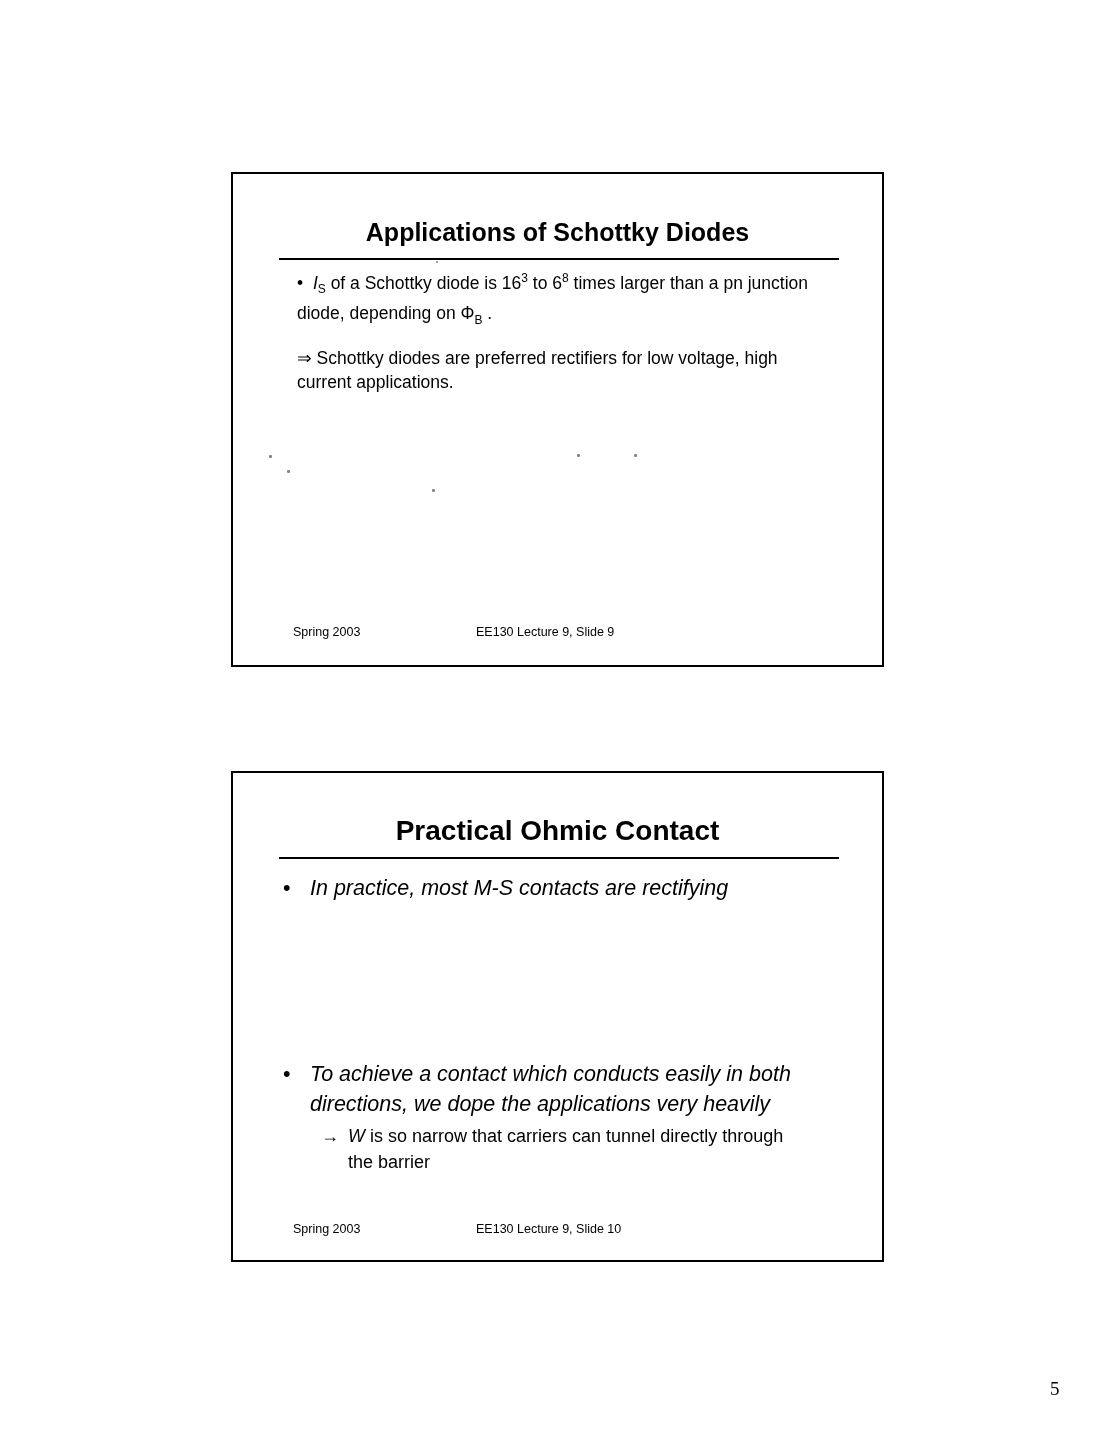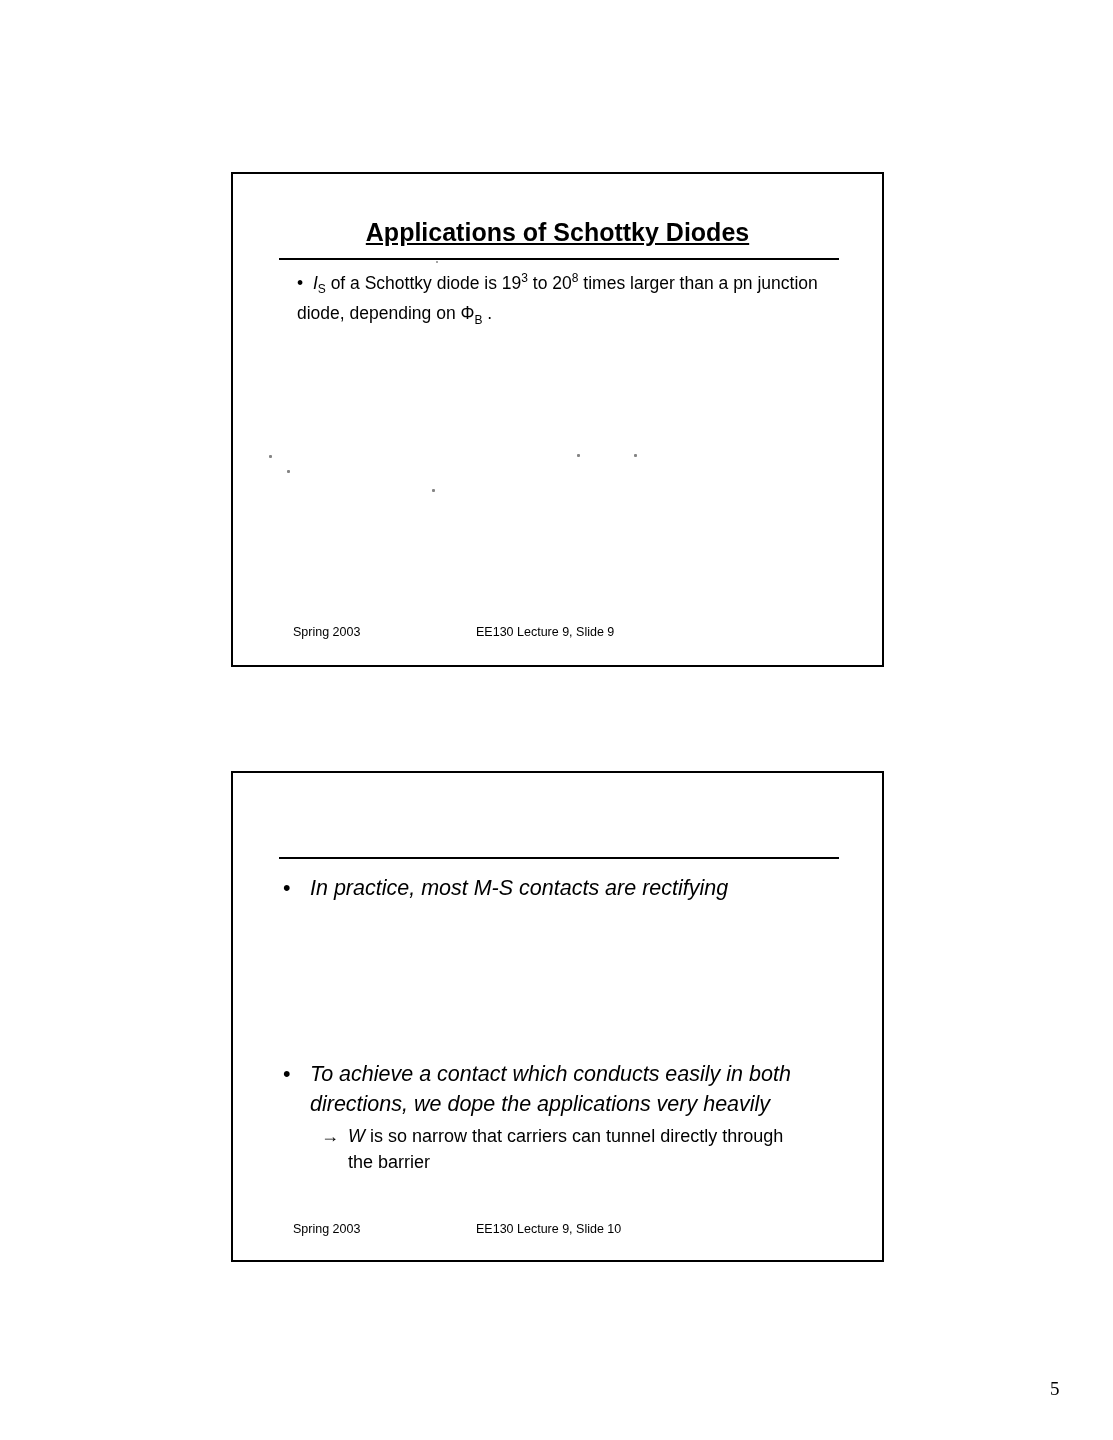--- a/index.html
+++ b/index.html
@@ -25,21 +25,20 @@
   }
   .slide1 { top: 172px; height: 491px; }
   .slide2 { top: 771px; height: 487px; }
 
   .slide-title {
     position: absolute;
     left: 0;
     width: 100%;
     text-align: center;
     font-weight: bold;
-    text-decoration: underline;
   }
   .slide1 .slide-title { top: 44px; font-size: 25px; }
   .slide2 .slide-title { top: 42px; font-size: 28px; }
 
   .title-rule {
     position: absolute;
     left: 46px;
     width: 560px;
     height: 2px;
     background: #000000;
@@ -128,37 +127,39 @@
 </head>
 <body>
 
 <div class="page">
 
   <div class="slide slide1">
     <div class="slide-title">Applications of Schottky Diodes</div>
     <div class="title-rule"></div>
 
     <div class="s1-body">
-      <p><span>•</span>&nbsp;&nbsp;<i>I</i><sub>S</sub><span> of a Schottky diode is 19</span><sup>3</sup><span> to 20</span><sup>8</sup><span> times larger than a pn junction diode, depending on </span><span>Φ</span><sub>B</sub><span> .</span></p>
+      <p><span>•</span>&nbsp;&nbsp;<i>I</i><sub>S</sub><span> of a Schottky diode is 16</span><sup>3</sup><span> to 6</span><sup>8</sup><span> times larger than a pn junction diode, depending on </span><span>Φ</span><sub>B</sub><span> .</span></p>
+      <p><span>⇒</span><span> Schottky diodes are preferred rectifiers for low voltage, high current applications.</span></p>
     </div>
 
     <span class="artifact-dot d1"></span>
     <span class="artifact-dot d2"></span>
     <span class="artifact-dot d3"></span>
     <span class="artifact-dot d4"></span>
     <span class="artifact-dot d5"></span>
     <span class="artifact-dot d6"></span>
 
     <div class="slide-footer">
       <span class="footer-left">Spring 2003</span>
       <span class="footer-center">EE130 Lecture 9, Slide 9</span>
     </div>
   </div>
 
   <div class="slide slide2">
+    <div class="slide-title">Practical Ohmic Contact</div>
     <div class="title-rule"></div>
 
     <div class="s2-body">
       <div class="bullet-row s2-b1">
         <span class="marker">•</span>
         <span class="btext">In practice, most M-S contacts are rectifying</span>
       </div>
       <div class="bullet-row s2-b2">
         <span class="marker">•</span>
         <span class="btext">To achieve a contact which conducts easily in both directions, we dope the applications very heavily</span>

